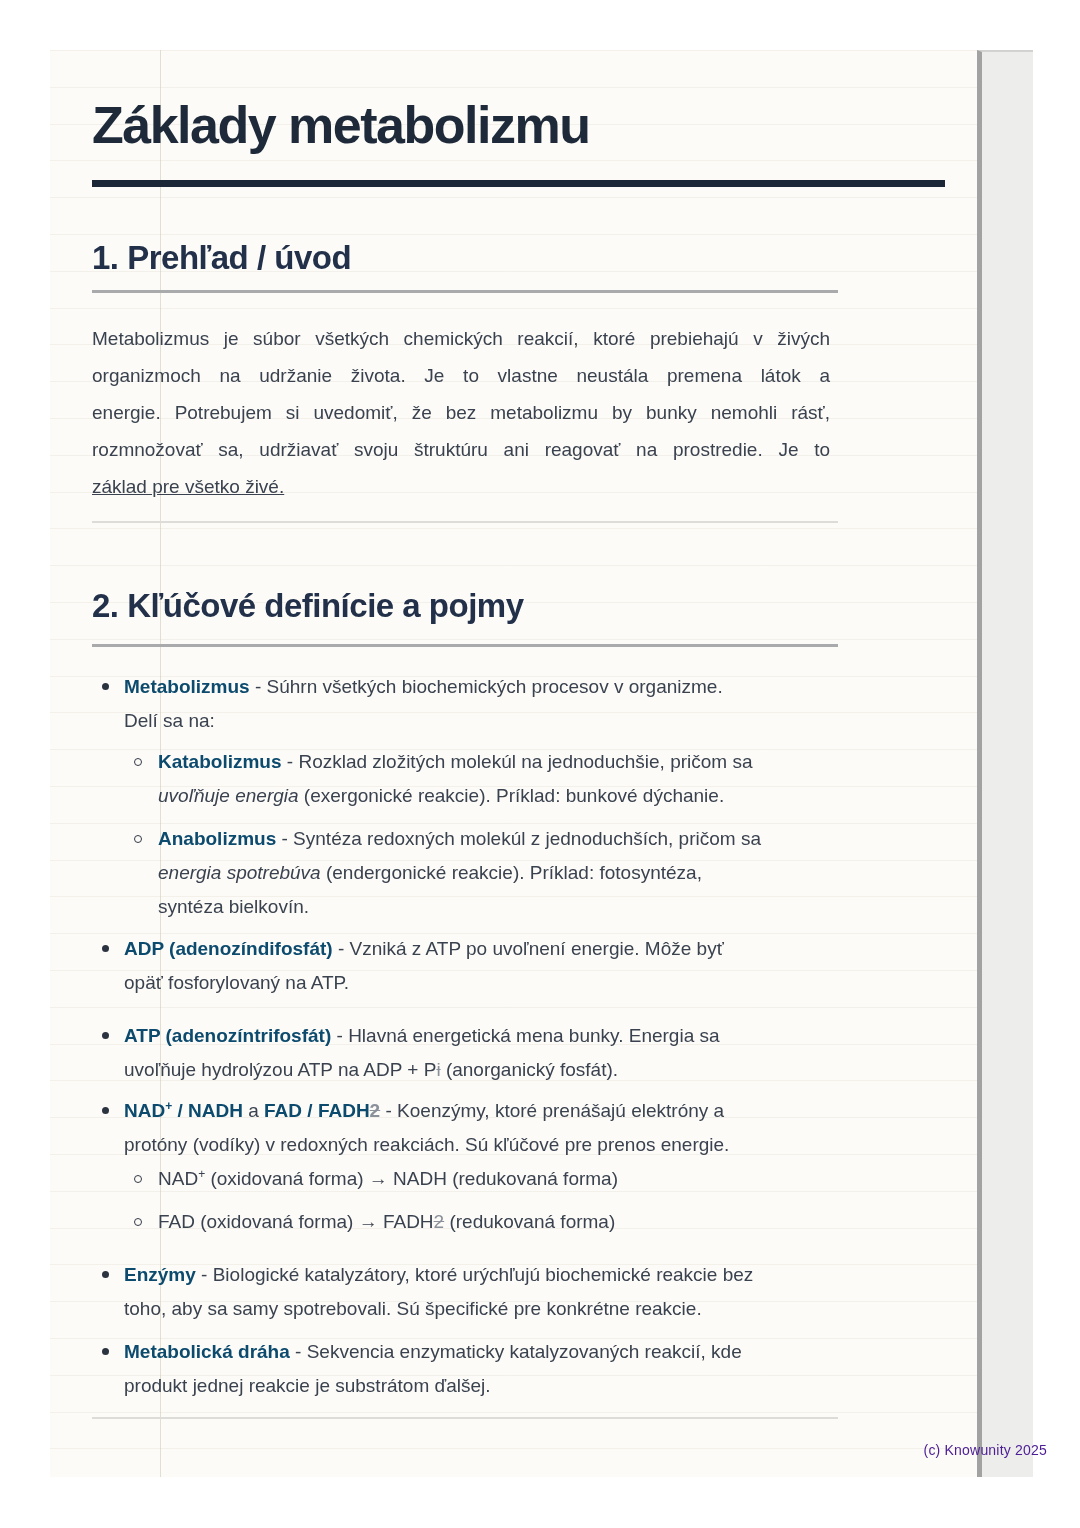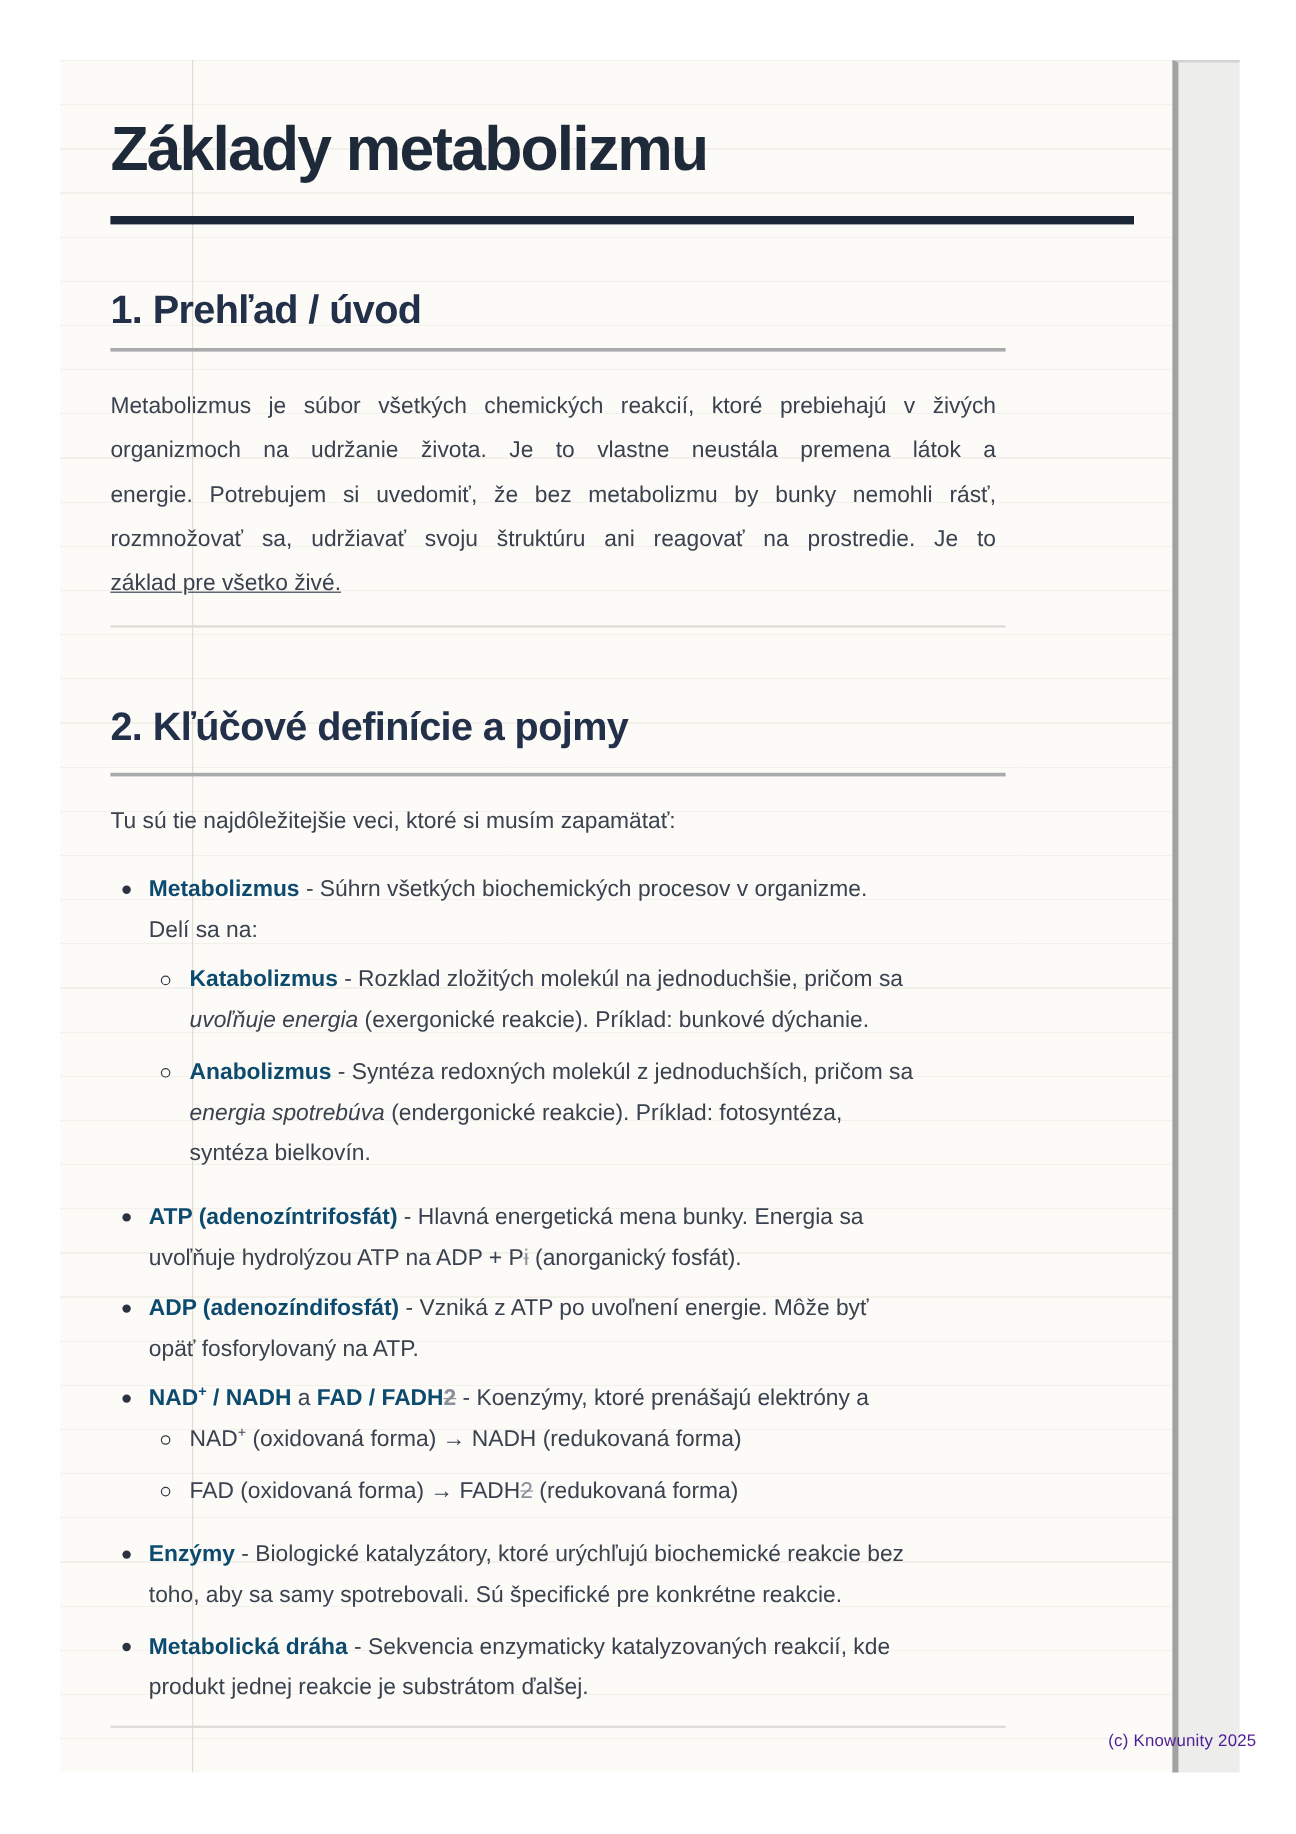--- a/index.html
+++ b/index.html
@@ -91,21 +91,20 @@
     <div class="pline">energie. Potrebujem si uvedomiť, že bez metabolizmu by bunky nemohli rásť,</div>
     <div class="pline">rozmnožovať sa, udržiavať svoju štruktúru ani reagovať na prostredie. Je to</div>
     <div class="pline last">základ pre všetko živé.</div>
   </div>
 
   <div class="divider"></div>
 
   <h2 class="h2-s2">2. Kľúčové definície a pojmy</h2>
   <div class="h-rule r2"></div>
 
-  <div class="intro">Tu sú tie najdôležitejšie veci, ktoré si musím zapamätať:</div>
 
   <ul class="main">
 
     <li class="item">
       <span class="marker dot"></span>
       <span class="term">Metabolizmus</span><span> - Súhrn všetkých biochemických procesov v organizme.</span><br>
       <span>Delí sa na:</span>
       <ul class="sub">
         <li class="sub-item">
           <span class="marker ring"></span>
@@ -114,35 +113,36 @@
         </li>
         <li class="sub-item mt9">
           <span class="marker ring"></span>
           <span class="term">Anabolizmus</span><span> - Syntéza redoxných molekúl z jednoduchších, pričom sa</span><br>
           <em>energia spotrebúva</em><span> (endergonické reakcie). Príklad: fotosyntéza,</span><br>
           <span>syntéza bielkovín.</span>
         </li>
       </ul>
     </li>
 
+    <li class="item mt8">
+      <span class="marker dot"></span>
+      <span class="term">ADP (adenozíndifosfát)</span><span> - Vzniká z ATP po uvoľnení energie. Môže byť</span><br>
+      <span>opäť fosforylovaný na ATP.</span>
+    </li>
+
     <li class="item mt19">
       <span class="marker dot"></span>
       <span class="term">ATP (adenozíntrifosfát)</span><span> - Hlavná energetická mena bunky. Energia sa</span><br>
       <span>uvoľňuje hydrolýzou ATP na ADP + P</span><s class="strk">i</s><span> (anorganický fosfát).</span>
     </li>
 
-    <li class="item mt8">
-      <span class="marker dot"></span>
-      <span class="term">ADP (adenozíndifosfát)</span><span> - Vzniká z ATP po uvoľnení energie. Môže byť</span><br>
-      <span>opäť fosforylovaný na ATP.</span>
-    </li>
-
     <li class="item mt7">
       <span class="marker dot"></span>
       <b><span>NAD</span><sup>+</sup><span> / NADH</span></b><span> a </span><b>FAD / FADH</b><s class="strk b">2</s><span> - Koenzýmy, ktoré prenášajú elektróny a</span><br>
+      <span>protóny (vodíky) v redoxných reakciách. Sú kľúčové pre prenos energie.</span>
       <ul class="sub tight">
         <li class="sub-item">
           <span class="marker ring"></span>
           <span>NAD</span><sup>+</sup><span> (oxidovaná forma) → NADH (redukovaná forma)</span>
         </li>
         <li class="sub-item mt9">
           <span class="marker ring"></span>
           <span>FAD (oxidovaná forma) → FADH</span><s class="strk">2</s><span> (redukovaná forma)</span>
         </li>
       </ul>

